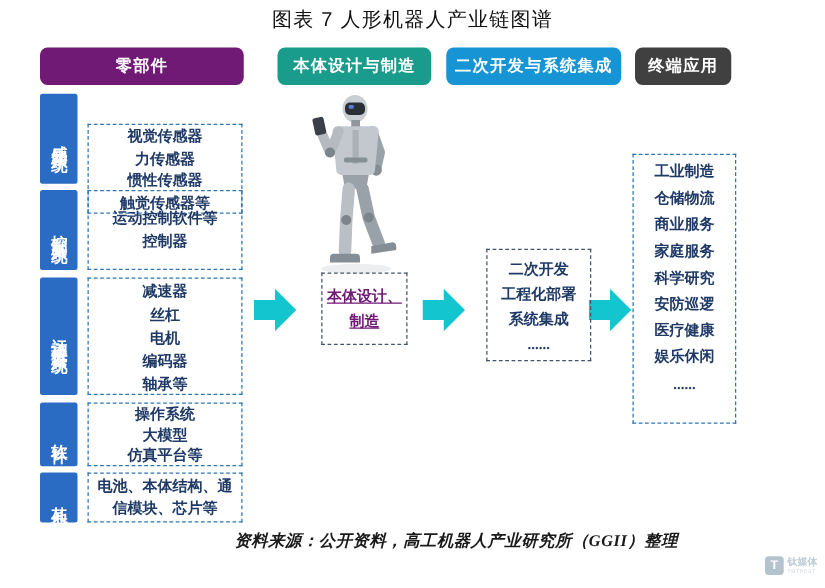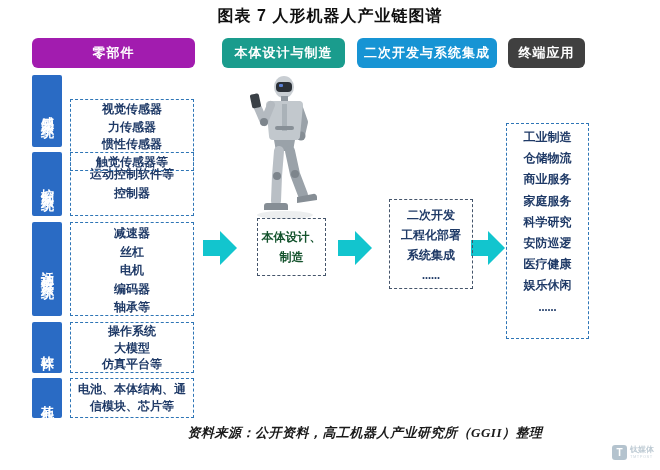--- a/index.html
+++ b/index.html
@@ -2,21 +2,21 @@
 <html><head>
 <meta charset="utf-8">
 <style>
   html,body{margin:0;padding:0;background:#ffffff;}
   .canvas{
     position:relative;width:660px;height:470px;background:#ffffff;overflow:hidden;
     font-family:"Liberation Sans",sans-serif;
   }
   .title{
     position:absolute;left:0;top:6px;width:660px;text-align:center;
-    font-size:16px;font-weight:bold;color:#111;letter-spacing:1px;
+    font-size:16px;font-weight:normal;color:#111;letter-spacing:1px;
     font-family:"Liberation Sans",sans-serif;
   }
   
   .hdr{
     position:absolute;top:38px;height:30px;border-radius:6px;
     color:#fff;font-size:13px;font-weight:bold;letter-spacing:1px;
     display:flex;align-items:center;justify-content:center;
   }
   .hdr1{left:32px;width:163px;}
   .hdr2{left:222px;width:123px;}
@@ -69,21 +69,21 @@
   .wm-name{font-size:8px;color:#a9bac6;font-weight:bold;line-height:8px;}
   .wm-sub{font-size:4px;color:#bccad4;line-height:5px;letter-spacing:0.5px;}
 </style>
 </head>
 <body>
 
 <div class="canvas">
 
   <div class="title" style="color: rgb(17, 17, 17);">图表 7  人形机器人产业链图谱</div>
 
-  <div class="hdr hdr1" style="background-color: #a21caf;">零部件</div>
+  <div class="hdr hdr1" style="background-color: #701a75;">零部件</div>
   <div class="hdr hdr2" style="background-color: rgb(26, 156, 141);">本体设计与制造</div>
   <div class="hdr hdr3" style="background-color: rgb(23, 148, 212);">二次开发与系统集成</div>
   <div class="hdr hdr4" style="background-color: #404040; text-align: center;">终端应用</div>
 
   <div class="cat-label r1l" style="background-color: rgb(42, 107, 196);">感知系统</div>
   <div class="dash-box r1b" style="color: rgb(31, 58, 103);">
       <div>视觉传感器</div>
       <div>力传感器</div>
       <div>惯性传感器</div>
       <div>触觉传感器等</div>
@@ -150,21 +150,21 @@
     <svg viewBox="0 0 34 38">
         <polygon points="0,11 17,11 17,2 34,19 17,36 17,27 0,27" fill="currentColor"></polygon>
       </svg>
   </span>
   <span class="arrow arrow3" style="color: rgb(18, 197, 206);">
     <svg viewBox="0 0 34 38">
         <polygon points="0,11 17,11 17,2 34,19 17,36 17,27 0,27" fill="currentColor"></polygon>
       </svg>
   </span>
 
-  <div class="dash-box design-box inner-dash" style="color: #14532d;">
+  <div class="dash-box design-box inner-dash" style="color: #701a75; text-decoration: underline;">
       <div>本体设计、</div>
       <div>制造</div>
     </div>
 
   <div class="dash-box integration-box inner-dash" style="color: rgb(31, 58, 103);">
       <div>二次开发</div>
       <div>工程化部署</div>
       <div>系统集成</div>
       <div>......</div>
     </div>

